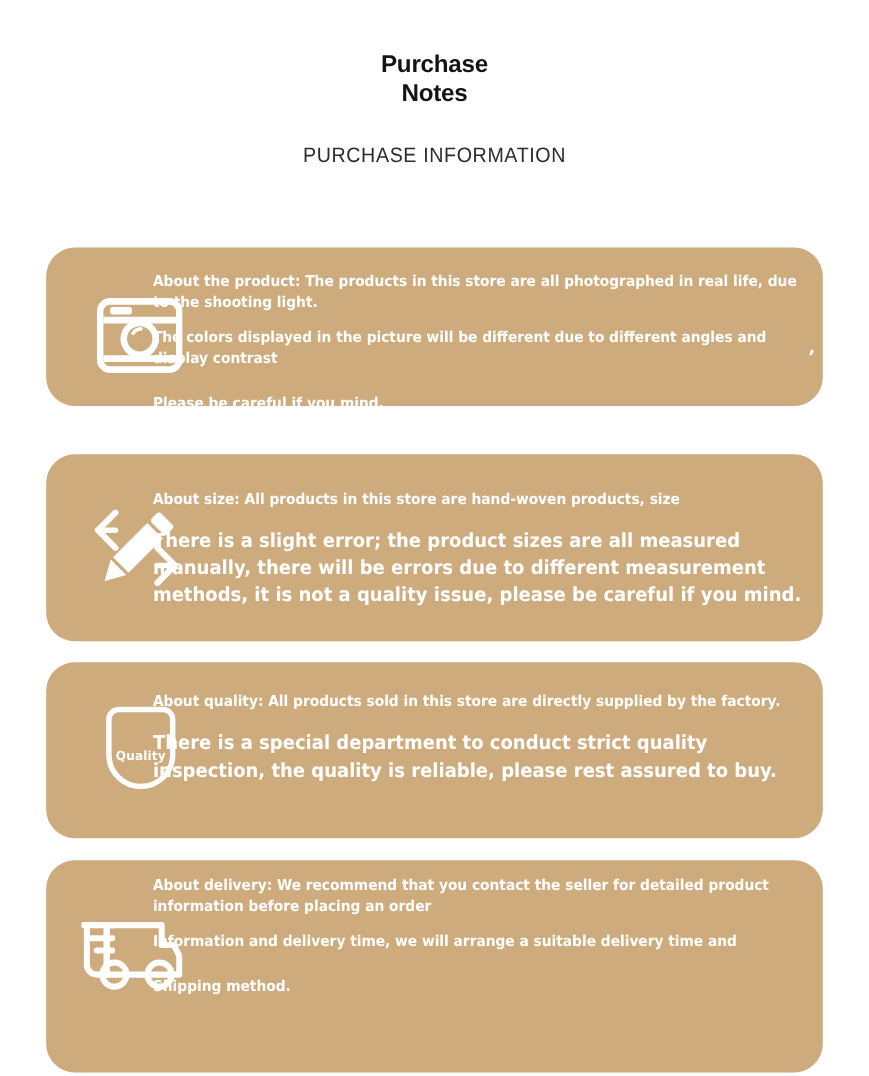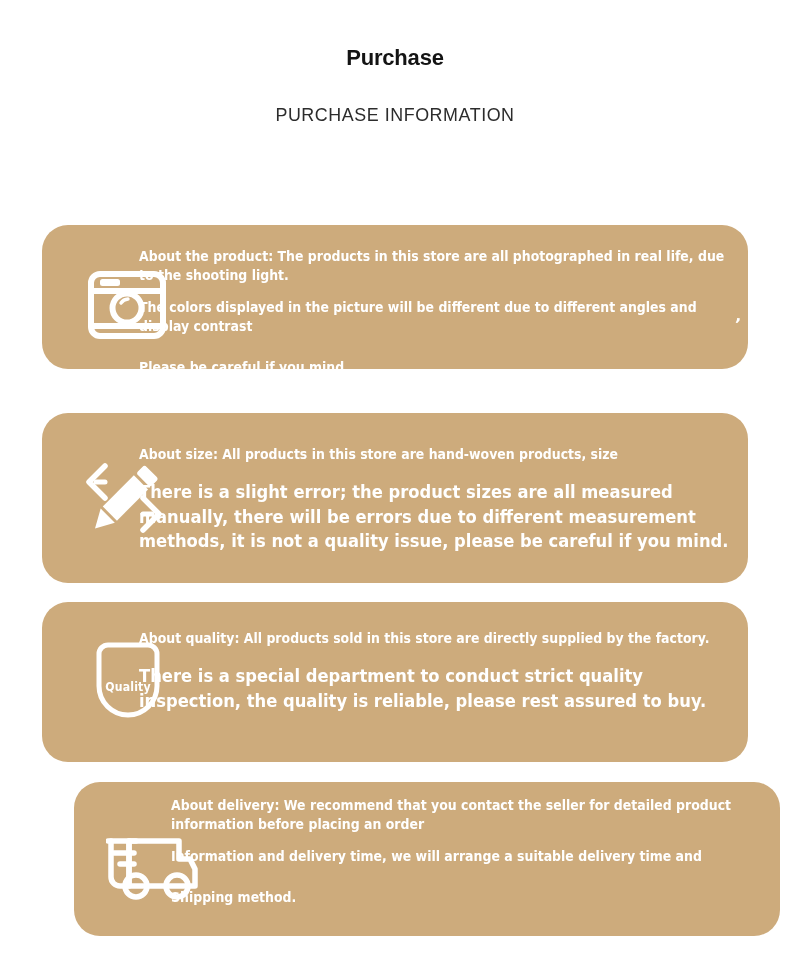--- a/index.html
+++ b/index.html
@@ -51,21 +51,21 @@
     position: absolute;
     left: 42px;
     width: 706px;
     background: #cdab7c;
     border-radius: 26px;
     box-sizing: border-box;
   }
   #card-0 { top: 225px; height: 144px; }
   #card-1 { top: 413px; height: 170px; }
   #card-2 { top: 602px; height: 160px; }
-  #card-3 { top: 782px; height: 154px; margin-left: 32px; }
+  #card-3 { top: 782px; height: 193px; }
 
   .card-icon {
     position: absolute;
     left: 16px;
     width: 108px;
     display: flex;
     align-items: center;
     justify-content: flex-end;
   }
   #card-0 .card-icon { top: 34px; height: 92px; }
@@ -133,20 +133,21 @@
     transform: scaleX(0.95);
   }
   .shield-wrap { position: relative; width: 76px; height: 92px; }
 </style>
 </head>
 <body>
 
 <div class="header">
   <div class="title-block">
     <span class="title-line">Purchase</span>
+    <span class="title-line">Notes</span>
   </div>
   <div class="subtitle">PURCHASE INFORMATION</div>
 </div>
 
 <div class="card" id="card-0">
   <div class="card-icon">
     <svg class="icon-svg" width="78" height="74" viewBox="0 0 78 74" aria-hidden="true">
       <rect x="3" y="6" width="72" height="62" rx="9" ry="9" fill="none" stroke="#ffffff" stroke-width="6"></rect>
       <path d="M6 23 H72" stroke="#ffffff" stroke-width="6" fill="none"></path>
       <path d="M6 58 H72" stroke="#ffffff" stroke-width="6" fill="none"></path>

